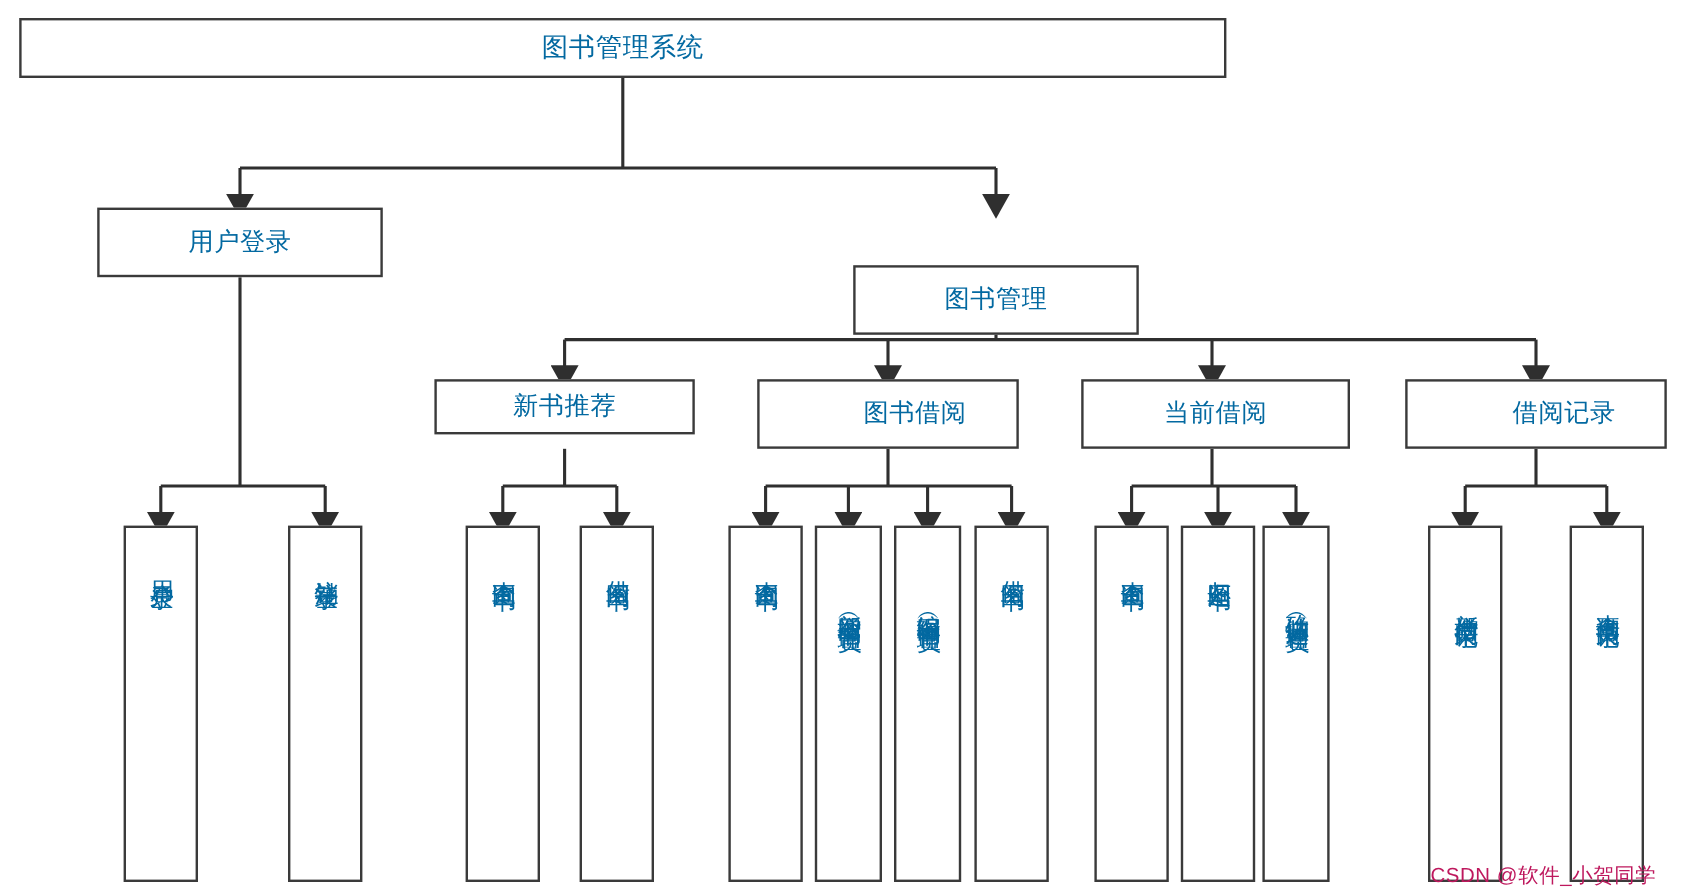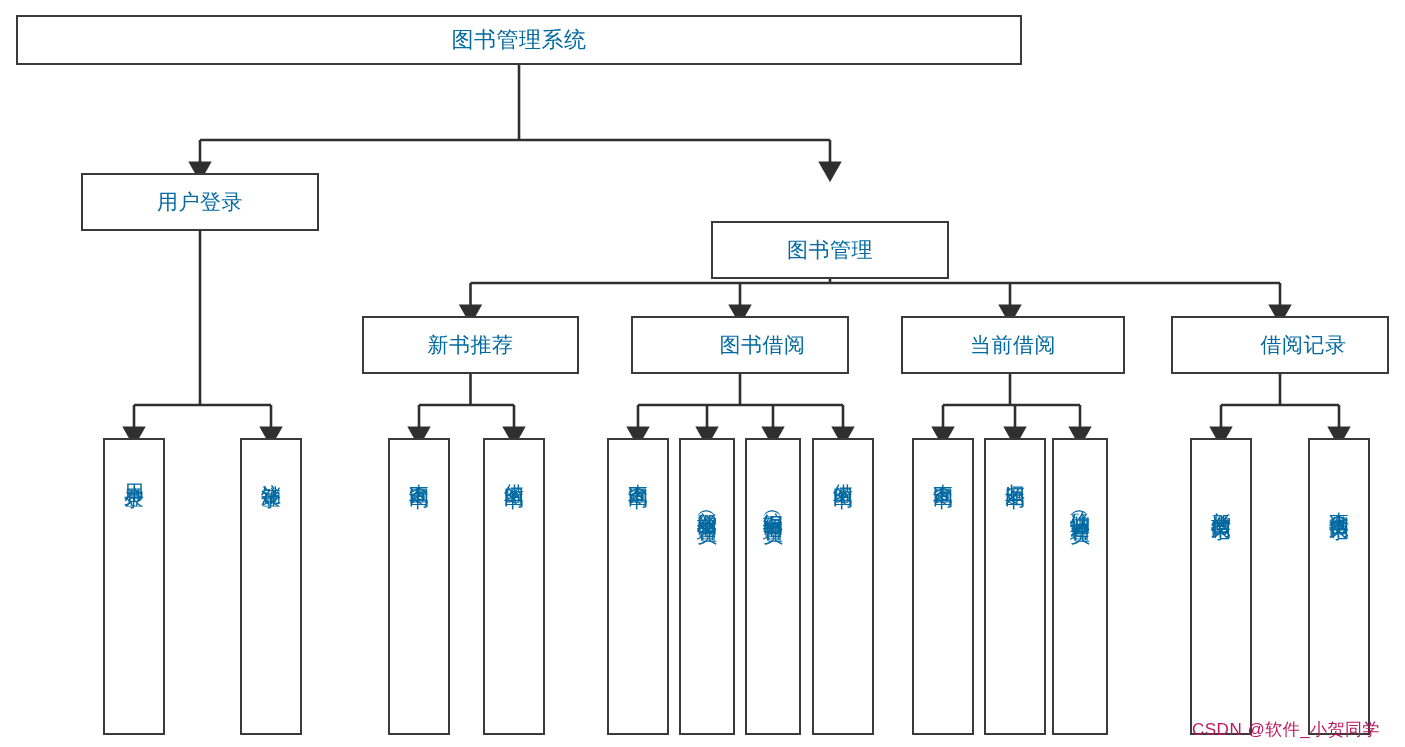--- a/index.html
+++ b/index.html
@@ -127,21 +127,21 @@
   <div id="node-layer">
       <div class="node horizontal root" style="left: 16px; top: 15px; width: 1006px; height: 50px;">
         <span class="label">图书管理系统</span>
       </div>
       <div class="node horizontal" style="left: 81px; top: 173px; width: 238px; height: 58px;">
         <span class="label">用户登录</span>
       </div>
       <div class="node horizontal" style="left: 711px; top: 173px; width: 238px; height: 58px; margin-top: 48px;">
         <span class="label">图书管理</span>
       </div>
-      <div class="node horizontal" style="left: 362px; top: 316px; width: 217px; height: 58px;">
+      <div class="node horizontal" style="left: 362px; top: 316px; width: 217px; height: 46px;">
         <span class="label">新书推荐</span>
       </div>
       <div class="node horizontal" style="left: 631px; top: 316px; width: 218px; height: 58px; padding-left: 45px;">
         <span class="label">图书借阅</span>
       </div>
       <div class="node horizontal" style="left: 901px; top: 316px; width: 224px; height: 58px;">
         <span class="label">当前借阅</span>
       </div>
       <div class="node horizontal" style="left: 1171px; top: 316px; width: 218px; height: 58px; padding-left: 47px;">
         <span class="label">借阅记录</span>

